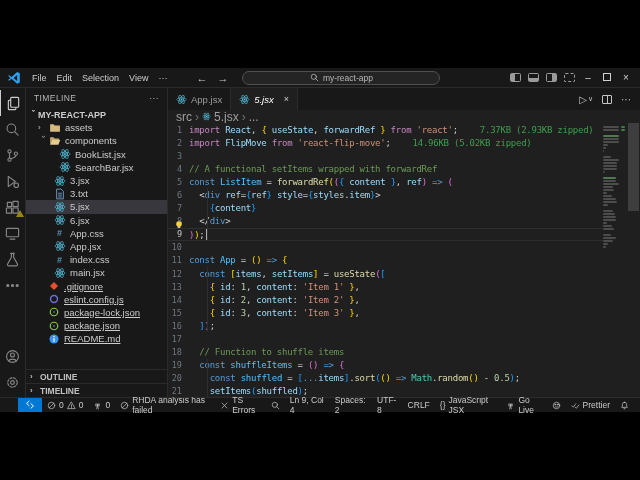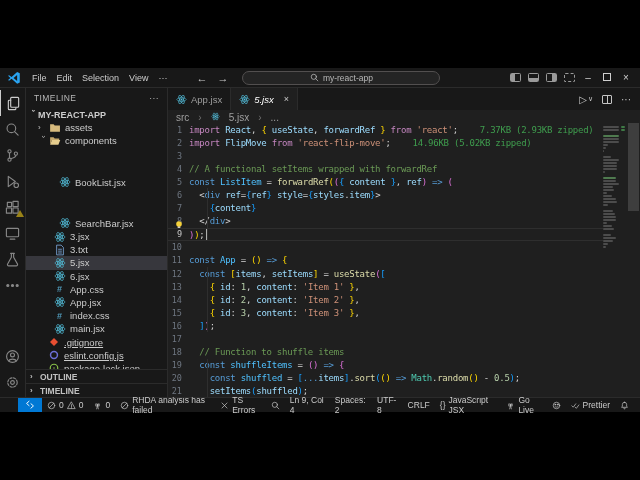--- a/index.html
+++ b/index.html
@@ -49,43 +49,43 @@
   .tree { flex:1; min-height:0; overflow:hidden; }
   .tree-row { height:13.2px; display:flex; align-items:center; white-space:nowrap; cursor:default; }
   .tree-row.selected { background:#37373d; }
   .tree-row .twistie { width:10px; font-size:8px; color:#c5c5c5; display:inline-block; flex:0 0 10px; }
   .tree-row .twistie.down { transform:rotate(90deg); }
   .tree-row .ficon { width:13px; height:12px; margin-right:4px; flex:0 0 13px;
     display:inline-flex; align-items:center; justify-content:center; font-size:9px; font-weight:bold; }
   .tree-row .ficon svg { width:12px; height:12px; }
   .lvl-root { padding-left:2px; font-weight:bold; font-size:9px; }
   .lvl-folder { padding-left:12px; }
-  .lvl-nested { padding-left:32px;margin-top:28px; }
+  .lvl-nested { padding-left:32px; }
   .lvl-srcfile { padding-left:27px; }
   .lvl-rootfile { padding-left:21px;text-decoration:underline; }
   .sb-section { height:14px; border-top:1px solid #2b2b2b; display:flex; align-items:center;
     font-size:8.5px; font-weight:bold; color:#c0c0c0; padding-left:4px; flex:0 0 14px; }
   .sb-section .twistie { width:10px; font-size:8px; }
 
   
   .editor-area { flex:1; display:flex; flex-direction:column; min-width:0; }
   .tabbar { height:22px; background:#181818; display:flex; align-items:stretch; flex:0 0 22px; }
   .tab { display:flex; align-items:center; gap:4px; padding:0 8px; font-size:9.5px;
     color:#9d9d9d; background:#181818; border-right:1px solid #2b2b2b; cursor:default; }
   .tab.active { background:#1f1f1f; color:#ffffff; }
   .tab.active .tab-label { font-style:italic; }
   .tab .ticon svg { width:11px; height:11px; display:block; }
   .tab .tab-close { margin-left:6px; font-size:9px; color:#cccccc; }
   .tab-actions { margin-left:auto; display:flex; align-items:center; gap:9px;
     padding-right:9px; color:#c5c5c5; font-size:10px; }
   .split-ico { width:10px; height:9px; border:1px solid #c5c5c5; border-radius:1px; position:relative; }
   .split-ico::before { content:""; position:absolute; left:4px; top:0; bottom:0; width:1px; background:#c5c5c5; }
   .run-group { display:flex; align-items:center; gap:1px; }
-  .breadcrumb { height:13px; display:flex; align-items:flex-end; gap:9px; padding-left:8px;
-    font-size:10px; color:#9f9f9f; flex:0 0 13px; background:#1f1f1f; }
+  .breadcrumb { height:13px; display:flex; align-items:center; gap:3px; padding-left:8px;
+    font-size:12px; color:#9f9f9f; flex:0 0 13px; background:#1f1f1f; }
   .breadcrumb .ficon svg { width:9px; height:9px; }
   .bc-sep { color:#6f6f6f; }
 
   
   .editor { flex:1; display:flex; min-height:0; background:#1f1f1f; position:relative; overflow:hidden; }
   .code-scroll { flex:1; overflow:hidden; position:relative; }
   .code-row { display:flex; height:13.1px; align-items:center; position:relative; }
   .code-row.current { box-shadow:inset 0 1px 0 #2e2e2e, inset 0 -1px 0 #2e2e2e; }
   .ln { width:21px; flex:0 0 21px; text-align:right; padding-right:7px;
     font-family:"DejaVu Sans Mono", monospace; font-size:8.5px; color:#6e7681; }

